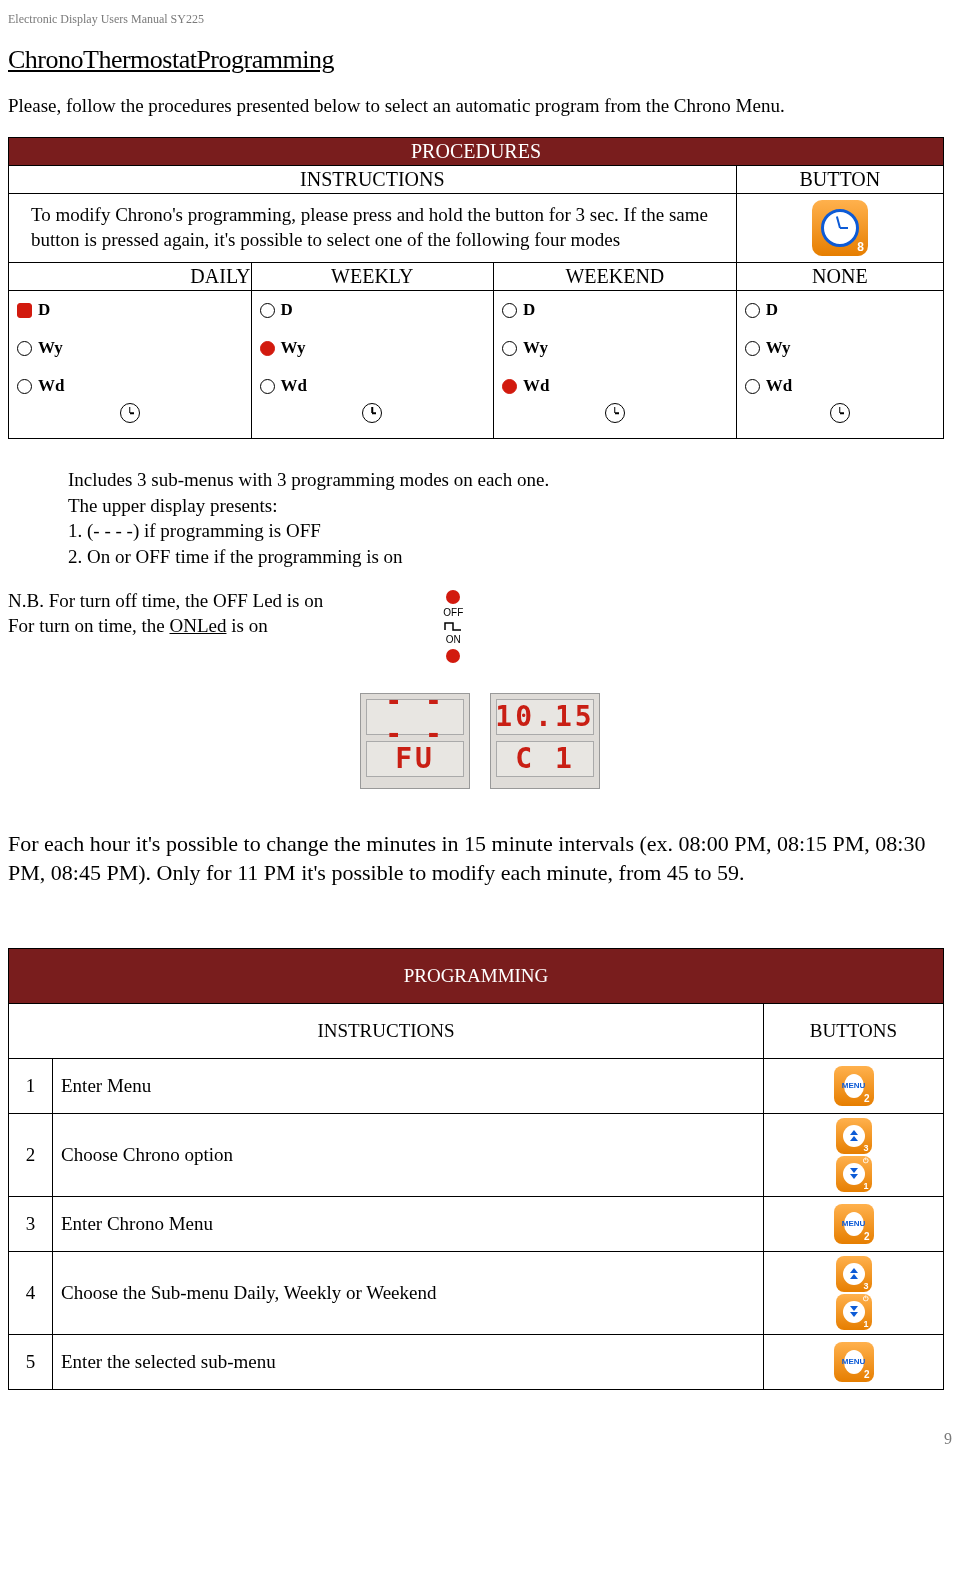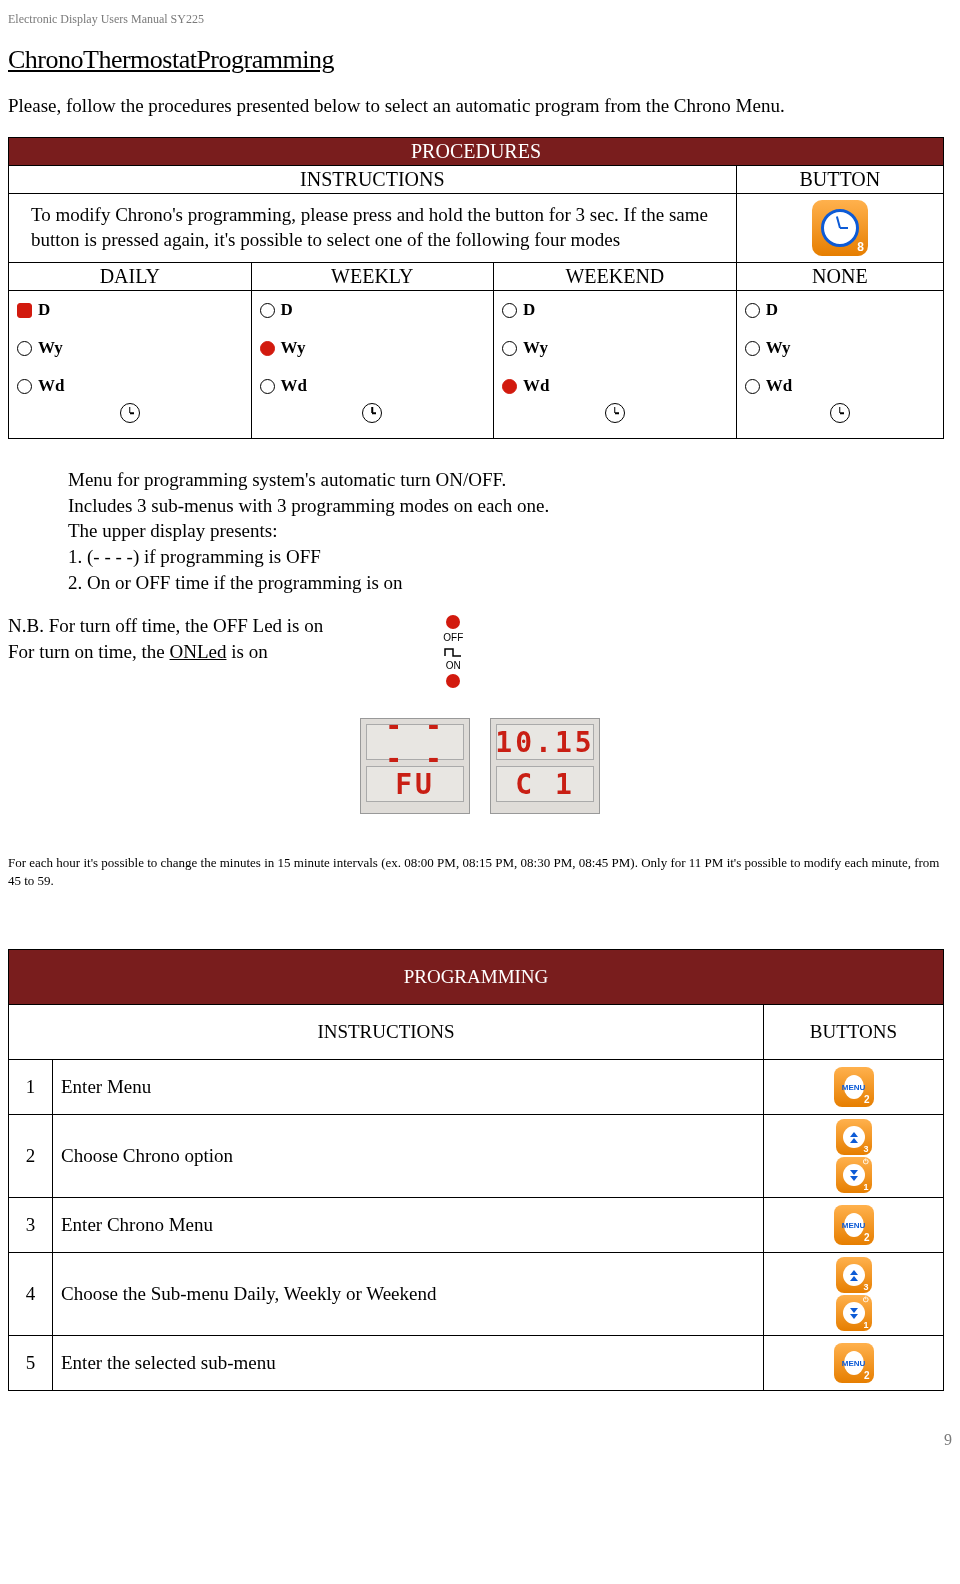--- a/index.html
+++ b/index.html
@@ -34,21 +34,21 @@
     .nb-block { font-size: 19px; line-height: 1.35; margin-bottom: 28px; }
     .onled { text-decoration: underline; }
     .off-on-ind { display:inline-block; vertical-align: top; margin-left: 120px; }
     .off-on-ind .led-red { width:14px; height:14px; background:#d21a0e; border-radius:50%; margin:2px auto; }
     .off-on-ind .lbl { font-family: Liberation Sans, sans-serif; font-size:10px; text-align:center; }
     .off-on-ind .sq-wave { width:20px; height:12px; margin:1px auto; position:relative; }
     .off-on-ind .sq-wave svg { display:block; }
     .lcd-row { display:flex; justify-content:center; gap:20px; margin: 8px 0 40px 0; }
     .lcd-box { width:110px; background:#dfdcd8; border:1px solid #999; padding:5px; }
     .lcd-disp { background:#e8e6e2; color:#c91f14; font-family: monospace; font-size: 28px; font-weight:bold; text-align:center; border:1px solid #aaa; margin-bottom:6px; letter-spacing:3px; height:36px; display:flex; align-items:center; justify-content:center; }
-    .interval-text { font-size: 13px; line-height: 1.35; margin-bottom: 60px; }
+    .interval-text { font-size: 22px; line-height: 1.35; margin-bottom: 60px; }
     .tbl-prog td { border:1px solid #000; padding: 16px 8px; font-size: 19px; vertical-align: middle; }
     .tbl-prog .num-col { width: 44px; text-align:center; }
     .tbl-prog .btn-col { width: 180px; text-align:center; padding:4px; }
     .btn-small { width: 40px; height: 40px; border-radius:8px; }
     .btn-small .num { font-size:10px; }
     .btn-small .btn-round-white { width:20px; height:24px; }
     .btn-small .menu-txt { font-size:8px; }
     .arrow-btn-stack { display:inline-flex; flex-direction:column; gap:2px; align-items:center; }
     .arrow-btn { width:36px; height:36px; background:linear-gradient(#ffb14d,#e67e00); border-radius:8px; display:flex; align-items:center; justify-content:center; position:relative; }
     .arrow-btn .btn-round-white { width:22px; height:22px; }
@@ -79,21 +79,21 @@
   <tr>
     <td colspan="3" class="instr-cell">To modify Chrono's programming, please press and hold the button for 3 sec. If the same button is pressed again, it's possible to select one of the following four modes</td>
     <td class="icon-cell">
       <div class="btn-orange">
         <div class="clock-face"></div>
         <span class="num">8</span>
       </div>
     </td>
   </tr>
   <tr class="mode-row">
-    <td style="width:234px;">DAILY</td>
+    <td style="width:234px;text-align:right;">DAILY</td>
     <td style="width:234px;">WEEKLY</td>
     <td style="width:234px;">WEEKEND</td>
     <td>NONE</td>
   </tr>
   <tr>
     <td class="mode-col">
       <div class="mode-line">
             <span class="led sq on"></span>
             <span class="mode-label">D</span>
           </div>
@@ -158,21 +158,20 @@
             <span class="led"></span>
             <span class="mode-label">Wd</span>
           </div>
       <span class="clock-icon"></span>
     </td>
   </tr>
 </tbody>
   </table>
 
 <div class="desc-block">
-  <div>Menu for programming system's automatic turn ON/OFF.</div>
   <div>Includes 3 sub-menus with 3 programming modes on each one.</div>
   <div>The upper display presents:</div>
   <div>1.   (- - - -) if programming is OFF</div>
   <div>2.   On or OFF time if the programming is on</div>
 </div>
 
 <div class="nb-block">
   <div style="display:flex; align-items:flex-start;">
     <div>
       <div>N.B. For turn off time, the OFF Led is on</div>

